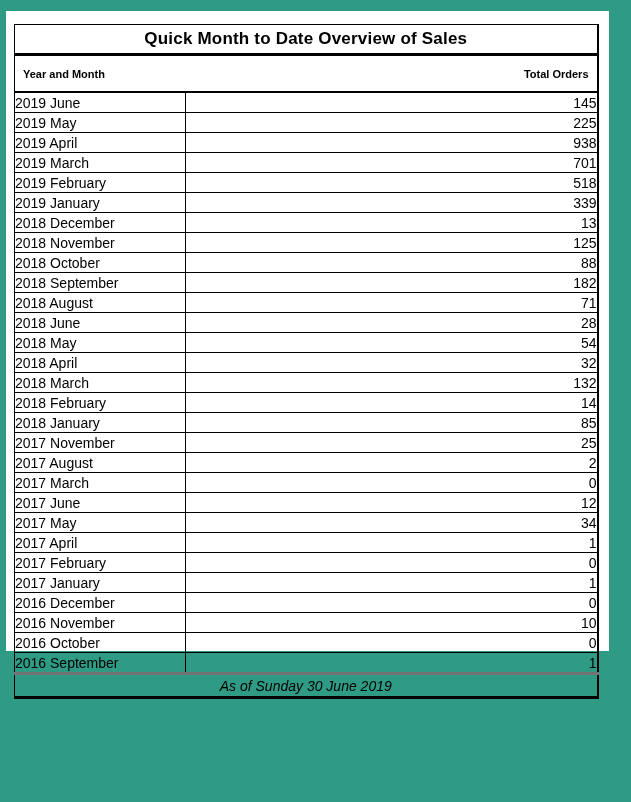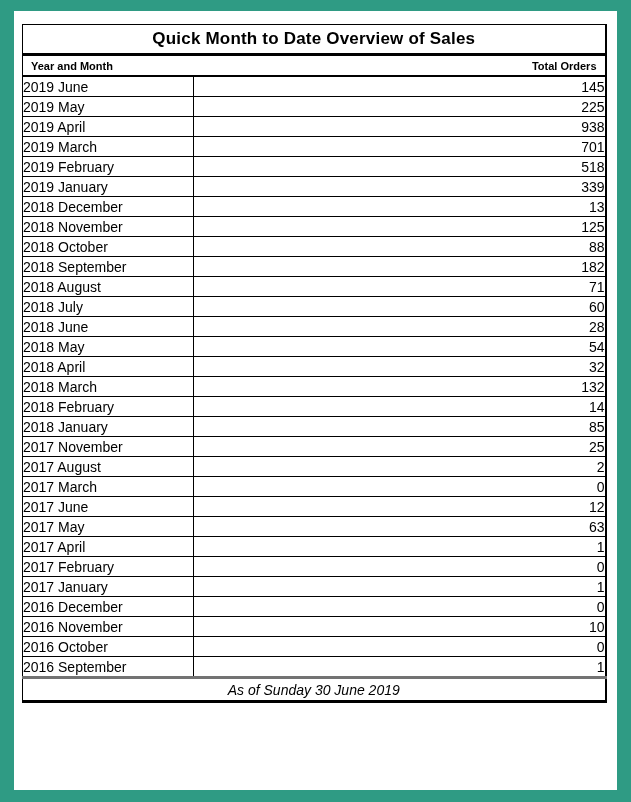--- a/index.html
+++ b/index.html
@@ -10,24 +10,24 @@
     width: 631px;
     height: 802px;
     background: #2f9b84;
     font-family: "Liberation Sans", "DejaVu Sans", sans-serif;
     color: #000;
     position: relative;
     overflow: hidden;
   }
   .page {
     position: absolute;
-    left: 14px;
+    left: 6px;
     top: 11px;
     width: 603px;
-    height: 779px;
+    height: 640px;
     background: #ffffff;
   }
   table.report {
     position: absolute;
     left: 8px;
     top: 13px;
     width: 583px;
     border-collapse: collapse;
     table-layout: fixed;
     border-top: 1px solid #000;
@@ -45,21 +45,21 @@
     font-weight: bold;
     letter-spacing: 0.2px;
     padding: 0;
   }
   tr.header-row td {
     border-bottom: 2px solid #000;
     height: 19px;
     font-size: 11px;
     font-weight: bold;
     vertical-align: middle;
-    padding: 0;
+    padding: 8px;
   }
   tr.header-row td.h-month  { padding-left: 8px;  text-align: left; }
   tr.header-row td.h-orders { padding-right: 8px; text-align: right; }
   tr.data-row td {
     border-bottom: 1px solid #000;
     height: 19px;
     font-size: 14px;
     vertical-align: middle;
     padding: 0;
     white-space: nowrap;
@@ -151,24 +151,20 @@
   <tr class="data-row">
     <td class="cell-month">2018 September</td>
     <td class="cell-orders">182</td>
   </tr>
 
   <tr class="data-row">
     <td class="cell-month">2018 August</td>
     <td class="cell-orders">71</td>
   </tr>
 
-  <tr class="data-row">
-    <td class="cell-month">2018 July</td>
-    <td class="cell-orders">60</td>
-  </tr>
 
   <tr class="data-row">
     <td class="cell-month">2018 June</td>
     <td class="cell-orders">28</td>
   </tr>
 
   <tr class="data-row">
     <td class="cell-month">2018 May</td>
     <td class="cell-orders">54</td>
   </tr>
@@ -211,21 +207,21 @@
     <td class="cell-orders">0</td>
   </tr>
 
   <tr class="data-row">
     <td class="cell-month">2017 June</td>
     <td class="cell-orders">12</td>
   </tr>
 
   <tr class="data-row">
     <td class="cell-month">2017 May</td>
-    <td class="cell-orders">63</td>
+    <td class="cell-orders">34</td>
   </tr>
 
   <tr class="data-row">
     <td class="cell-month">2017 April</td>
     <td class="cell-orders">1</td>
   </tr>
 
 
   <tr class="data-row">
     <td class="cell-month">2017 February</td>

